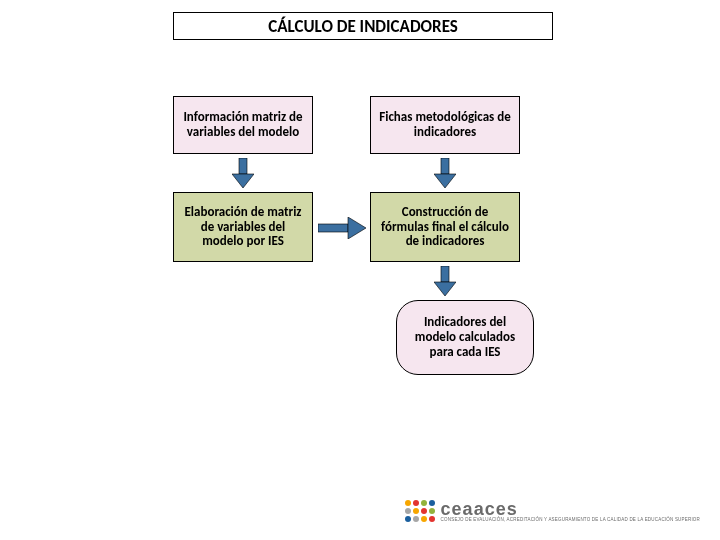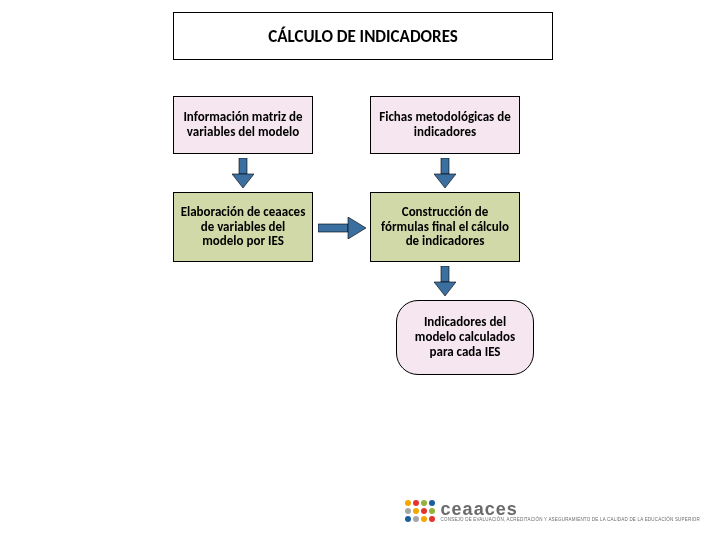--- a/index.html
+++ b/index.html
@@ -9,21 +9,21 @@
     font-family: Calibri, Arial, sans-serif;
     background: #ffffff;
     position: relative;
     overflow: hidden;
   }
   .title-box {
     position: absolute;
     left: 173px;
     top: 12px;
     width: 380px;
-    height: 48px;
+    height: 28px;
     border: 1px solid #000;
     background: #fff;
     display: flex;
     align-items: center;
     justify-content: center;
     font-weight: 700;
     font-size: 17px;
     color: #000;
   }
   .node {
@@ -84,21 +84,21 @@
     <polygon points="0,16 22,16 11,30" fill="#3b6fa0" stroke="#000" stroke-width="0.6"></polygon>
   </svg>
 </div>
 <div class="arrow" style="left:434px; top:158px;">
   <svg width="22" height="30" viewBox="0 0 22 30">
     <rect x="7" y="0" width="8" height="16" fill="#3b6fa0" stroke="#000" stroke-width="0.6"></rect>
     <polygon points="0,16 22,16 11,30" fill="#3b6fa0" stroke="#000" stroke-width="0.6"></polygon>
   </svg>
 </div>
 
-<div class="node olive" style="left:173px; top:192px; width:140px; height:70px;">Elaboración de ceaaces de variables del modelo por IES</div>
+<div class="node olive" style="left:173px; top:192px; width:140px; height:70px;">Elaboración de matriz de variables del modelo por IES</div>
 
 <div class="node olive" style="left:370px; top:192px; width:150px; height:70px;">Construcción de fórmulas final el cálculo de indicadores</div>
 
 <div class="arrow" style="left:318px; top:217px;">
   <svg width="48" height="22" viewBox="0 0 48 22">
     <rect x="0" y="7" width="30" height="8" fill="#3b6fa0" stroke="#000" stroke-width="0.6"></rect>
     <polygon points="30,0 30,22 48,11" fill="#3b6fa0" stroke="#000" stroke-width="0.6"></polygon>
   </svg>
 </div>
 

